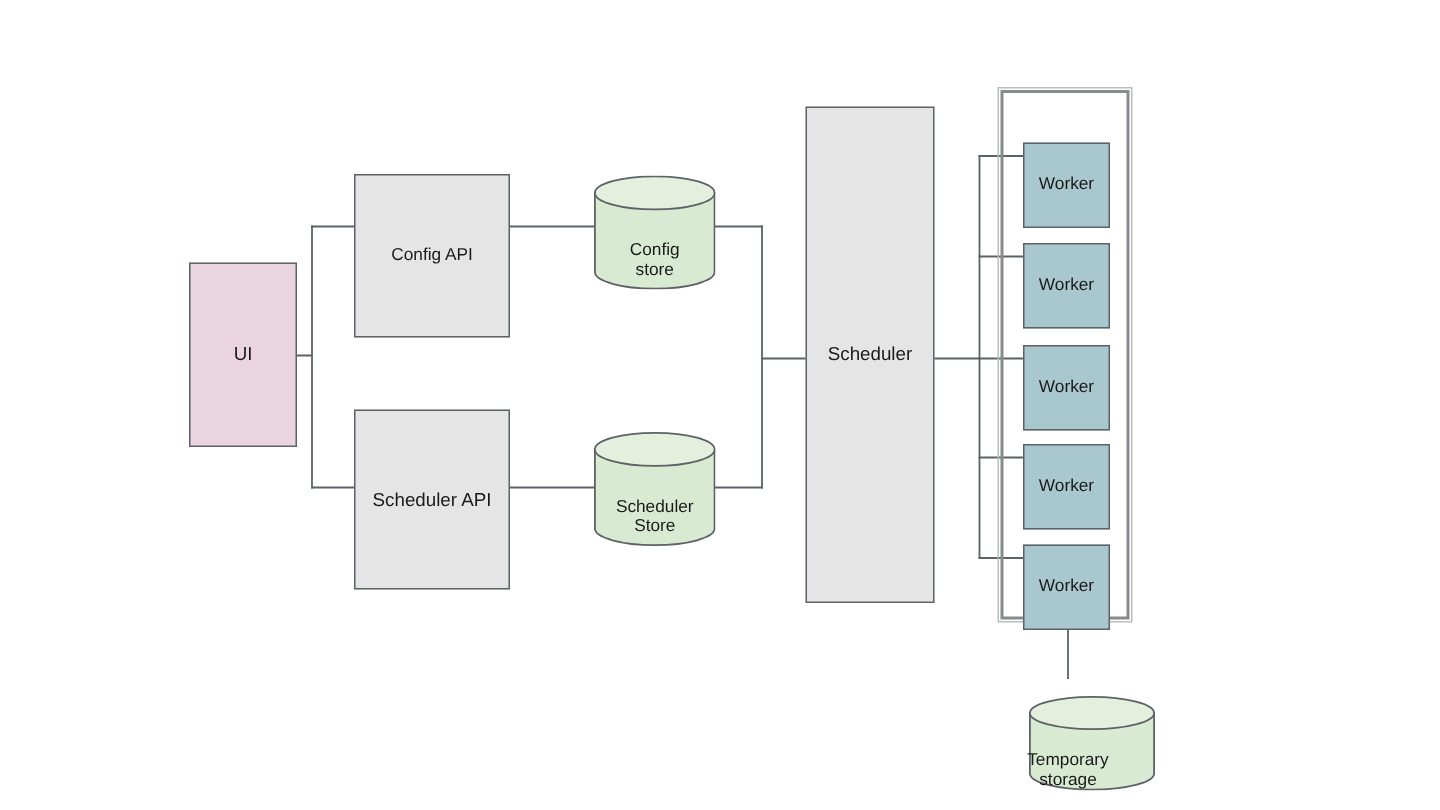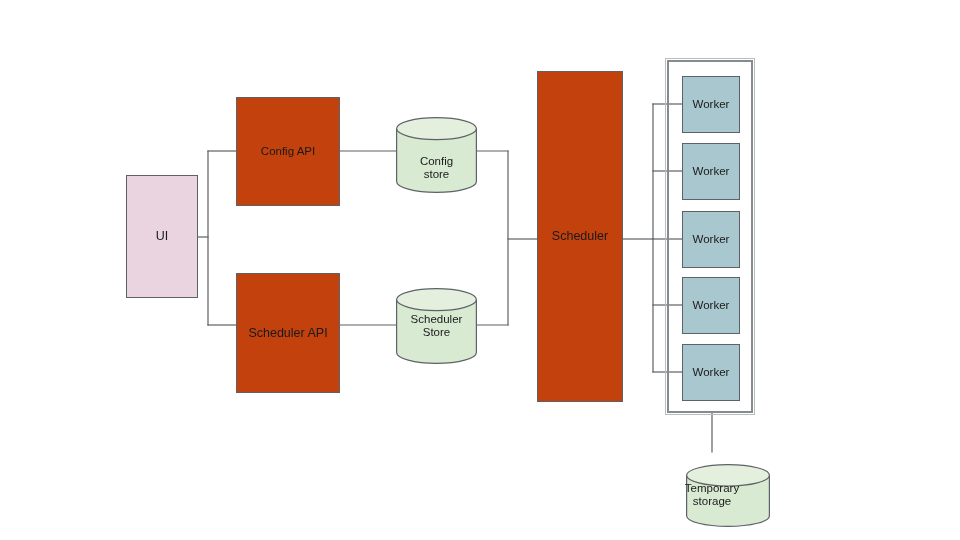--- a/index.html
+++ b/index.html
@@ -25,21 +25,21 @@
     align-items: center;
     justify-content: center;
     text-align: center;
     color: #1a1a1a;
     line-height: 1.15;
     white-space: pre-line;
   }
   .box {
     border: 1px solid #5d6266;
   }
-  .box-blue   { background: #c2410c; }
+  .box-blue   { background: #e5e5e5; }
   .box-pink   { background: #ead4e0; }
   .box-teal   { background: #a8c7ce; border: 1px solid #5d6266; }
   .group-box {
     position: absolute;
     box-sizing: border-box;
     background: transparent;
     border: 2px solid #868b8e;
     outline: 1px solid #b9bdbf;
     outline-offset: 1px;
   }
@@ -59,21 +59,21 @@
     pointer-events: none;
   }
   #edges {
     position: absolute;
     left: 0;
     top: 0;
     width: 960px;
     height: 540px;
     pointer-events: none;
   }
-  .label-sm { font-size: 11.5px; }
+  .label-sm { font-size: 11.5px; margin-top: 19px; }
   .label-md { font-size: 12.5px; }
 </style>
 </head>
 <body>
 
 <div id="canvas">
 
   <svg id="edges" viewBox="0 0 960 540" xmlns="http://www.w3.org/2000/svg">
     <g id="edge-group" fill="none" stroke="#5d6266" stroke-width="1.2" stroke-linecap="square" stroke-linejoin="miter">
         <polyline points="182,237 208,237"></polyline>
@@ -111,21 +111,21 @@
 
   <div class="node box box-blue label-md" style="left: 537px; top: 71px; width: 86px; height: 331px;">
     <span>Scheduler</span>
   </div>
 
   <div class="cyl" style="left: 396px; top: 117px; width: 81px; height: 76px;">
       <svg width="81" height="76" viewBox="0 0 81 76">
         <path d="M0.6,11.6 L0.6,64.4 A39.9,11 0 0 0 80.4,64.4 L80.4,11.6 Z" fill="#d9ead3" stroke="#5d6266" stroke-width="1.2"></path>
         <ellipse cx="40.5" cy="11.6" rx="39.9" ry="11" fill="#e4f0dd" stroke="#5d6266" stroke-width="1.2"></ellipse>
       </svg>
-    <div class="cyl-label label-sm" style="top: 38px;">Config
+    <div class="cyl-label label-sm" style="top: 25px;">Config
 store</div>
   </div>
 
   <div class="cyl" style="left: 396px; top: 288px; width: 81px; height: 76px;">
       <svg width="81" height="76" viewBox="0 0 81 76">
         <path d="M0.6,11.6 L0.6,64.4 A39.9,11 0 0 0 80.4,64.4 L80.4,11.6 Z" fill="#d9ead3" stroke="#5d6266" stroke-width="1.2"></path>
         <ellipse cx="40.5" cy="11.6" rx="39.9" ry="11" fill="#e4f0dd" stroke="#5d6266" stroke-width="1.2"></ellipse>
       </svg>
     <div class="cyl-label label-sm" style="top: 25px;">Scheduler
 Store</div>

